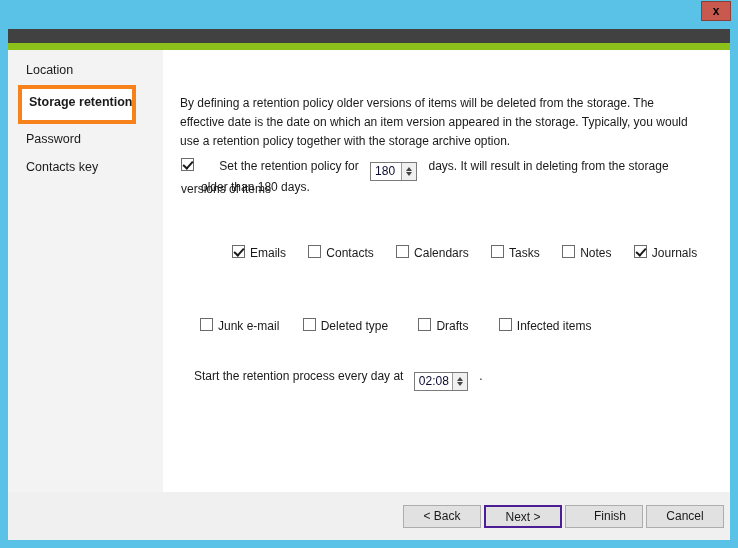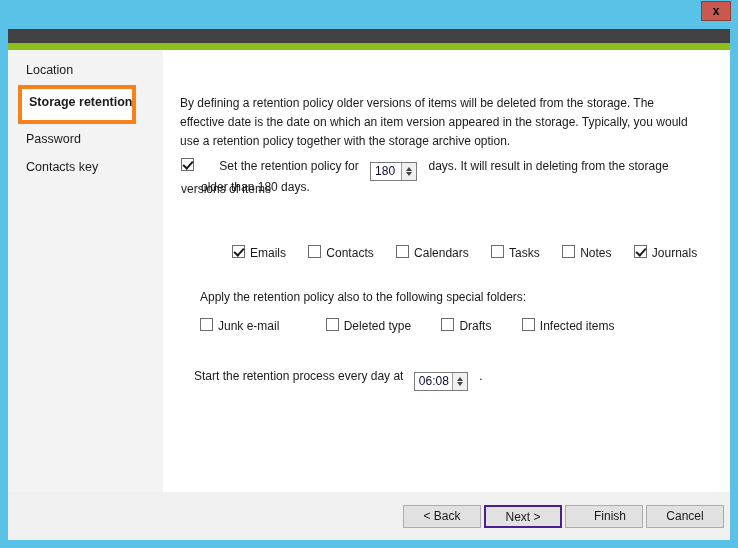--- a/index.html
+++ b/index.html
@@ -324,33 +324,32 @@
 
       <div class="cb-row" id="types-row">
         <span class="cb-item"><span class="cb checked"></span><span class="lbl">Emails</span></span>
         <span class="cb-item"><span class="cb"></span><span class="lbl">Contacts</span></span>
         <span class="cb-item"><span class="cb"></span><span class="lbl">Calendars</span></span>
         <span class="cb-item"><span class="cb"></span><span class="lbl">Tasks</span></span>
         <span class="cb-item"><span class="cb"></span><span class="lbl">Notes</span></span>
         <span class="cb-item"><span class="cb checked"></span><span class="lbl">Journals</span></span>
       </div>
 
-      <div class="section-label" id="folders-label">Apply the retention policy also to the following special folders:</div>
 
       <div class="cb-row" id="folders-row">
-        <span class="cb-item" style="margin-right:43px;"><span class="cb"></span><span class="lbl">Junk e-mail</span></span>
+        <span class="cb-item" style="margin-right:20px;"><span class="cb"></span><span class="lbl">Junk e-mail</span></span>
         <span class="cb-item" style="margin-right:27px;"><span class="cb"></span><span class="lbl">Deleted type</span></span>
         <span class="cb-item" style="margin-right:27px;"><span class="cb"></span><span class="lbl">Drafts</span></span>
         <span class="cb-item"><span class="cb"></span><span class="lbl">Infected items</span></span>
       </div>
 
       <div id="start-row">
         <span class="inline-txt">Start the retention process every day at</span>
         <span class="spin-wrap" style="margin-left:7px;width:54px;">
-          <span class="spin-val" style="width:37px;">06:08</span><span class="spin-btns"></span>
+          <span class="spin-val" style="width:37px;">02:08</span><span class="spin-btns"></span>
         </span>
         <span class="inline-txt" style="margin-left:8px;">.</span>
       </div>
 
       <div id="learn-more">Learn more...</div>
 
     </div>
 
     <div id="footer">
       <div class="btn" id="btn-back">&lt; Back</div>

